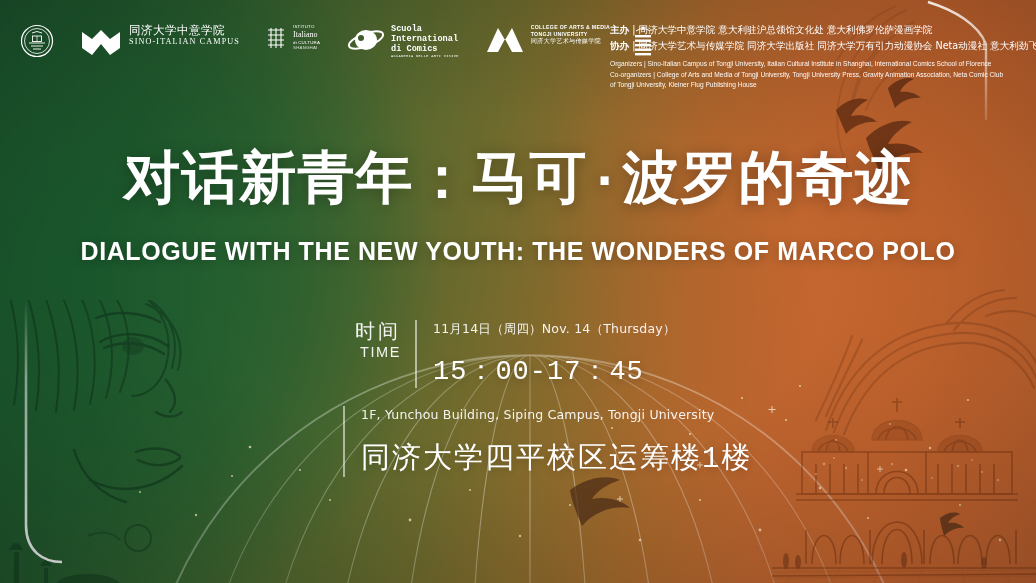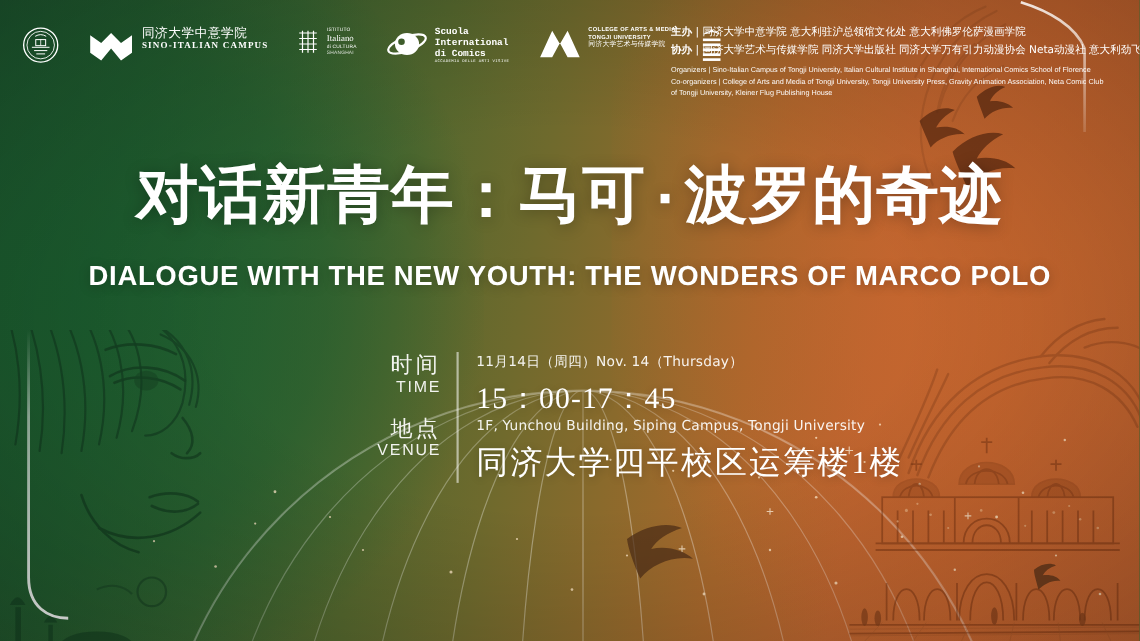--- a/index.html
+++ b/index.html
@@ -85,21 +85,21 @@
   .logo-row {
     position:absolute; left:20px; top:24px;
     display:flex; align-items:center; gap:0px;
   }
   .logo { display:flex; align-items:flex-start; height:44px; }
   .logo svg { display:block; }
   .logo-sep { width:26px; }
 
   .logo-text { display:flex; flex-direction:column; justify-content:center; margin-left:7px; }
   .logo-cn { color:#fff; font-size:11.5px; letter-spacing:.5px; line-height:1.15; white-space:nowrap; font-family:"DejaVu Sans", sans-serif; }
-  .logo-en { color:#fff; font-size:8.2px; letter-spacing:1.1px; line-height:1.2; white-space:nowrap; font-family:"Liberation Serif", serif;font-weight:bold; }
+  .logo-en { color:#fff; font-size:8.2px; letter-spacing:1.1px; line-height:1.2; white-space:nowrap; font-family:"Liberation Serif", serif; }
   .logo-en-sm { color:#fff; font-size:5.2px; letter-spacing:.3px; line-height:1.25; white-space:nowrap; font-weight:bold; }
   .logo-cn-sm { color:#fff; font-size:6.2px; letter-spacing:.2px; line-height:1.3; white-space:nowrap; font-family:"DejaVu Sans", sans-serif; }
   .logo-it { color:#fff; font-size:8px; line-height:1.25; white-space:nowrap; font-family:"Liberation Serif", serif; }
   .logo-it-sm { color:#fff; font-size:4.4px; line-height:1.3; white-space:nowrap; letter-spacing:.2px; }
   .logo-sc { color:#fff; font-size:8.6px; font-weight:bold; line-height:1.18; white-space:nowrap; }
   .logo-sc-sm { color:#fff; font-size:3.6px; line-height:1.3; letter-spacing:.35px; white-space:nowrap; }
 
   
   .org-block { position:absolute; right:16px; top:22px; width:410px; text-align:left; }
   .org-line { color:#fff; font-size:9.6px; line-height:1.62; white-space:nowrap;
@@ -127,35 +127,35 @@
     color:#fff;
     font-family:"Liberation Sans", sans-serif;
     font-size:25px;
     font-weight:bold;
     letter-spacing:.6px;
     white-space:nowrap;
     text-shadow:0 2px 10px rgba(0,0,0,.25);
   }
 
   
-  .info { position:absolute; left:343px; top:320px; display:flex; flex-direction:column; }
+  .info { position:absolute; left:343px; top:320px; display:flex; flex-direction:column; gap:18px; }
   .info-row { display:flex; align-items:flex-start; }
   .info-label {
     width:72px; text-align:right; padding-right:14px;
     display:flex; flex-direction:column; align-items:flex-end;
     color:rgba(255,255,255,.93);
   }
   .lab-cn { font-size:20px; letter-spacing:3px; line-height:1.15; font-family:"DejaVu Sans", sans-serif; }
   .lab-en { font-size:14.5px; letter-spacing:1.6px; line-height:1.3; font-family:"Liberation Sans", sans-serif; }
   .info-div { width:2px; background:rgba(255,255,255,.55); align-self:stretch; margin-right:16px; }
   .info-body { display:flex; flex-direction:column; justify-content:center; }
   .info-sub { color:rgba(255,255,255,.92); font-size:12.5px; letter-spacing:.2px; line-height:1.4;
               font-family:"DejaVu Sans", sans-serif; }
-  .info-main { color:#fff; font-size:27px; line-height:1.22; letter-spacing:1px; margin-top:8px;
-               font-family:Liberation Serif, serif; text-shadow:0 2px 8px rgba(0,0,0,.22); }
+  .info-main { color:#fff; font-size:27px; line-height:1.22; letter-spacing:1px; margin-top:18px;
+               font-family:Liberation Mono, monospace; text-shadow:0 2px 8px rgba(0,0,0,.22); }
   .info-main.cn { font-size:29px; letter-spacing:2px; }
 </style>
 </head>
 <body>
 
 <div class="poster">
 
   <div class="glow-left"></div>
   <div class="glow-right"></div>
 
@@ -552,24 +552,20 @@
         <span class="lab-en">TIME</span>
       </div>
       <div class="info-div"></div>
       <div class="info-body">
         <span class="info-sub">11月14日（周四）Nov. 14（Thursday）</span>
         <span class="info-main">15：00-17：45</span>
       </div>
     </div>
 
     <div class="info-row">
-      <div class="info-label">
-        <span class="lab-cn">地点</span>
-        <span class="lab-en">VENUE</span>
-      </div>
       <div class="info-div"></div>
       <div class="info-body">
         <span class="info-sub">1F, Yunchou Building, Siping Campus, Tongji University</span>
         <span class="info-main cn">同济大学四平校区运筹楼1楼</span>
       </div>
     </div>
 
   </div>
 
 </div>

